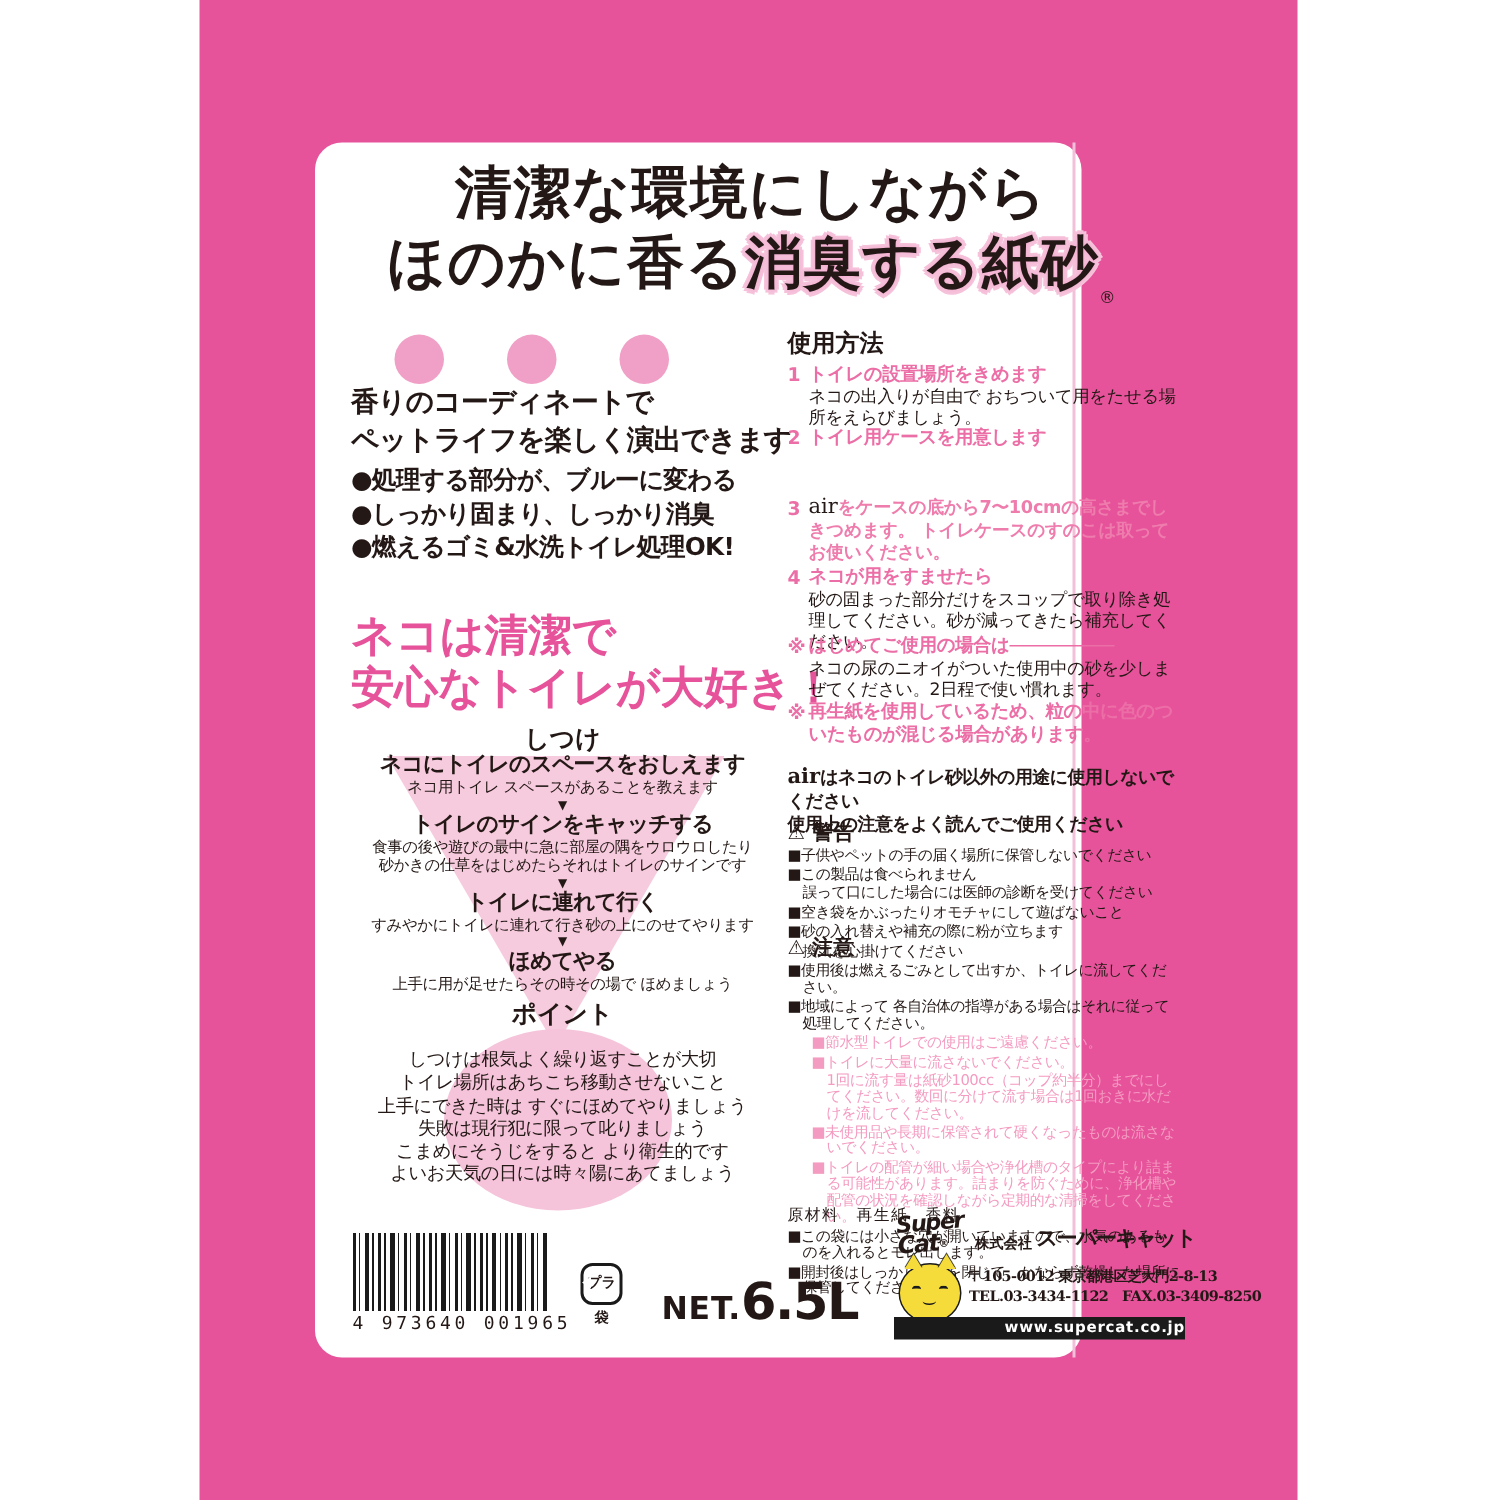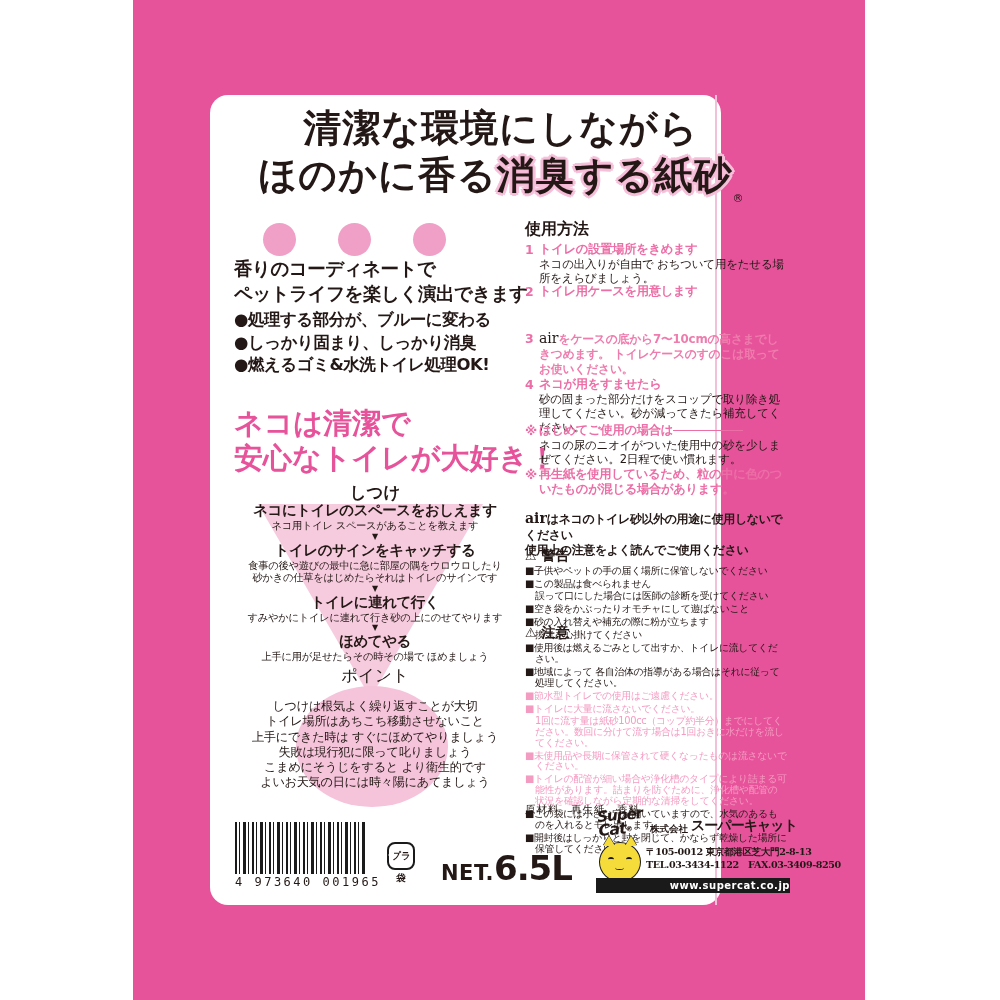--- a/index.html
+++ b/index.html
@@ -31,39 +31,39 @@
   .tri{position:absolute;left:48px;top:409px;width:225px;height:194px;background:#F7CBDE;
        -webkit-clip-path:polygon(0 0,100% 0,50% 100%);clip-path:polygon(0 0,100% 0,50% 100%);}
   .training{position:absolute;left:0;top:407px;width:330px;text-align:center;}
   .tr-title{font-size:14.5px;font-weight:700;line-height:17px;letter-spacing:-0.5px;}
   .tr-desc{font-size:10.3px;line-height:12.5px;letter-spacing:-0.3px;white-space:pre-line;}
   .tr-arrow{font-size:8px;line-height:10px;color:#231815;}
 
   
   .pt-circle{position:absolute;left:86px;top:591px;width:152px;height:121px;border-radius:50%;background:#F5C4DA;}
   .points{position:absolute;left:0;top:570px;width:330px;text-align:center;}
-  .pt-title{font-size:16.5px;font-weight:400;margin-bottom:12px;}
+  .pt-title{font-size:16.5px;font-weight:700;margin-bottom:12px;}
   .pt-item{font-size:12.2px;line-height:15.3px;letter-spacing:-0.3px;}
 
   
   .rcol{position:absolute;left:315px;width:262px;}
   .u-title{top:124px;font-size:16px;font-weight:800;}
   .u-step{display:flex;}
   .u-num{width:14px;flex:0 0 14px;font-size:12.5px;font-weight:800;color:#EC6EA6;line-height:15px;}
   .u-st{font-size:12.3px;font-weight:800;color:#EC6EA6;line-height:15px;letter-spacing:-0.3px;}
   .u-sb{font-size:11.5px;line-height:14px;letter-spacing:-0.2px;color:#231815;}
   .u-pinkbody{font-size:11.8px;font-weight:700;color:#EE7CAD;line-height:15px;letter-spacing:-0.2px;}
   .brand-air{font-family:"DejaVu Serif","Liberation Serif",serif;font-weight:400;color:#231815;font-size:14px;letter-spacing:0;}
   .dashline{display:inline-block;width:70px;height:0;border-top:1.5px solid #EC6EA6;vertical-align:3px;}
   .u-notice{font-size:12px;font-weight:800;line-height:15.5px;letter-spacing:-0.4px;color:#231815;}
   .sec-title{font-size:14px;font-weight:800;line-height:17px;}
   .warn-tri{font-size:13px;font-weight:400;}
   .w-item{font-size:9.9px;line-height:10.8px;letter-spacing:-0.3px;text-indent:-10px;padding-left:10px;margin-top:2.2px;}
   .w-sub{font-size:9.9px;line-height:10.8px;letter-spacing:-0.3px;padding-left:10px;margin-top:1.5px;}
-  .c-pink{color:#F49BC1;}
+  .c-pink{color:#F49BC1;margin-left:16px;}
   .materials{font-size:10.5px;letter-spacing:1px;}
 
   
   .barcode{position:absolute;left:25px;top:727px;width:130px;}
   .bars{height:52px;background:
         repeating-linear-gradient(90deg,#1a1a1a 0 2px,#ffffff 2px 4px,#1a1a1a 4px 5px,#ffffff 5px 8px,#1a1a1a 8px 11px,#ffffff 11px 13px,#1a1a1a 13px 14px,#ffffff 14px 17px);}
   .bc-digits{font-family:"DejaVu Sans Mono","Liberation Mono",monospace;font-size:12px;letter-spacing:2.5px;margin-top:1px;white-space:nowrap;}
   .recycle{position:absolute;left:176px;top:747px;width:30px;text-align:center;}
   .rc-box{width:24px;height:24px;margin:0 auto;border:2.6px solid #1a1a1a;border-radius:8px;font-size:9.5px;font-weight:800;line-height:24px;position:relative;}
   .rc-box:before{content:"";position:absolute;left:-5px;top:7px;border:4px solid transparent;border-right:6px solid #ffffff;}

